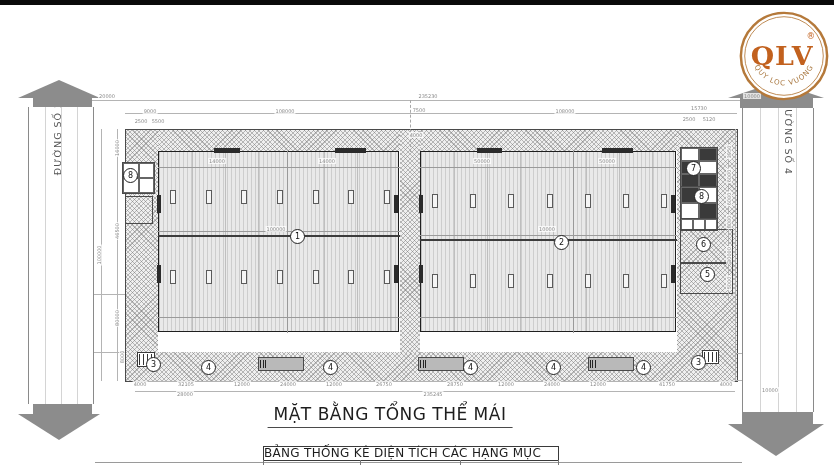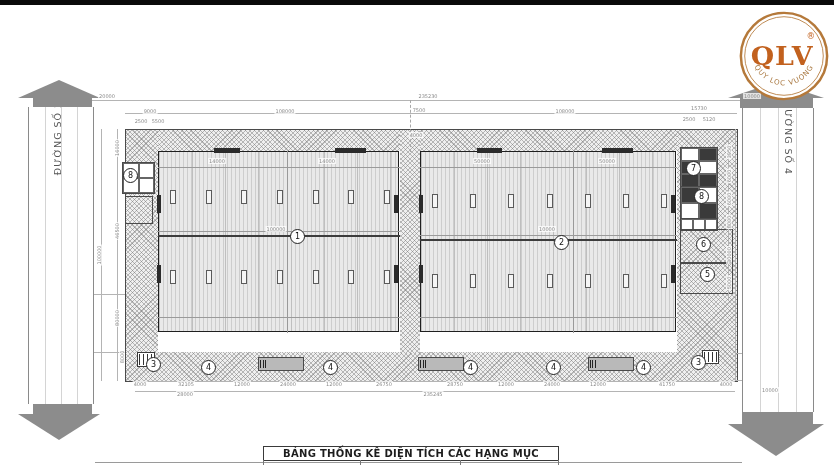--- a/index.html
+++ b/index.html
@@ -43,22 +43,22 @@
   
   .gate{background:#b9b9b9;border:1px solid #4a4a4a;}
   .gate i{position:absolute;left:1px;top:2px;width:7px;height:8px;display:block;
     background:repeating-linear-gradient(90deg,#222 0 1px,transparent 1px 2.5px);}
   .hut{background:#fff;border:1px solid #3a3a3a;}
   .hut i{position:absolute;left:1px;top:1px;right:1px;bottom:1px;display:block;
     background:repeating-linear-gradient(90deg,#333 0 1.5px,transparent 1.5px 4px);}
   
   #title{color:#1d1d1d;font-size:17px;letter-spacing:.5px;border-bottom:1px solid #4a4a4a;
     padding:0 6px 3px 6px;white-space:nowrap;}
-  #table-header{border:1px solid #3a3a3a;color:#1d1d1d;font-size:10px;font-weight:bold;
-    text-align:center;line-height:13px;letter-spacing:.3px;}
+  #table-header{border:1px solid #3a3a3a;color:#1d1d1d;font-size:12px;font-weight:normal;
+    line-height:13px;letter-spacing:.3px;}
   .trow-line{background:#9a9a9a;}
   .edgebar{background:#2b2b2b;width:4px;height:18px;}
 </style>
 </head>
 <body>
 
 <div id="canvas">
 
   <div class="abs hatch" style="left:125px;top:129px;width:612px;height:22px;"></div>
   <div class="abs hatch" style="left:125px;top:129px;width:33px;height:252px;"></div>
@@ -264,20 +264,21 @@
       <div class="abs dim" style="left: 455px; top: 384px; transform: translate(-50%, -50%);">28750</div>
       <div class="abs dim" style="left: 506px; top: 384px; transform: translate(-50%, -50%);">12000</div>
       <div class="abs dim" style="left: 552px; top: 384px; transform: translate(-50%, -50%);">24000</div>
       <div class="abs dim" style="left: 598px; top: 384px; transform: translate(-50%, -50%);">12000</div>
       <div class="abs dim" style="left: 667px; top: 384px; transform: translate(-50%, -50%);">41750</div>
       <div class="abs dim" style="left: 726px; top: 384px; transform: translate(-50%, -50%);">4000</div>
       <div class="abs dim" style="left: 185px; top: 394px; transform: translate(-50%, -50%);">28000</div>
       <div class="abs dim" style="left: 433px; top: 394px; transform: translate(-50%, -50%);">235245</div>
     </div>
 
+  <div class="abs" id="title" style="left:390px;top:404px;transform:translateX(-50%);">MẶT BẰNG TỔNG THỂ MÁI</div>
 
   <div class="abs" id="table-header" style="left:263px;top:446px;width:294px;height:13px;">BẢNG THỐNG KÊ DIỆN TÍCH CÁC HẠNG MỤC</div>
   <div class="abs trow-line" style="left:95px;top:462px;width:647px;height:1px;"></div>
   <div class="abs" style="left:263px;top:460px;width:294px;height:5px;border-left:1px solid #777;border-right:1px solid #777;">
     <div class="abs" style="left:96px;top:0;width:1px;height:5px;background:#777;"></div>
     <div class="abs" style="left:196px;top:0;width:1px;height:5px;background:#777;"></div>
   </div>
 
   <svg class="abs" style="left:738px;top:10px;" width="92" height="92" viewBox="0 0 96 96">
     <circle cx="48" cy="48" r="45" fill="#ffffff" stroke="#b5793a" stroke-width="2.6"></circle>

